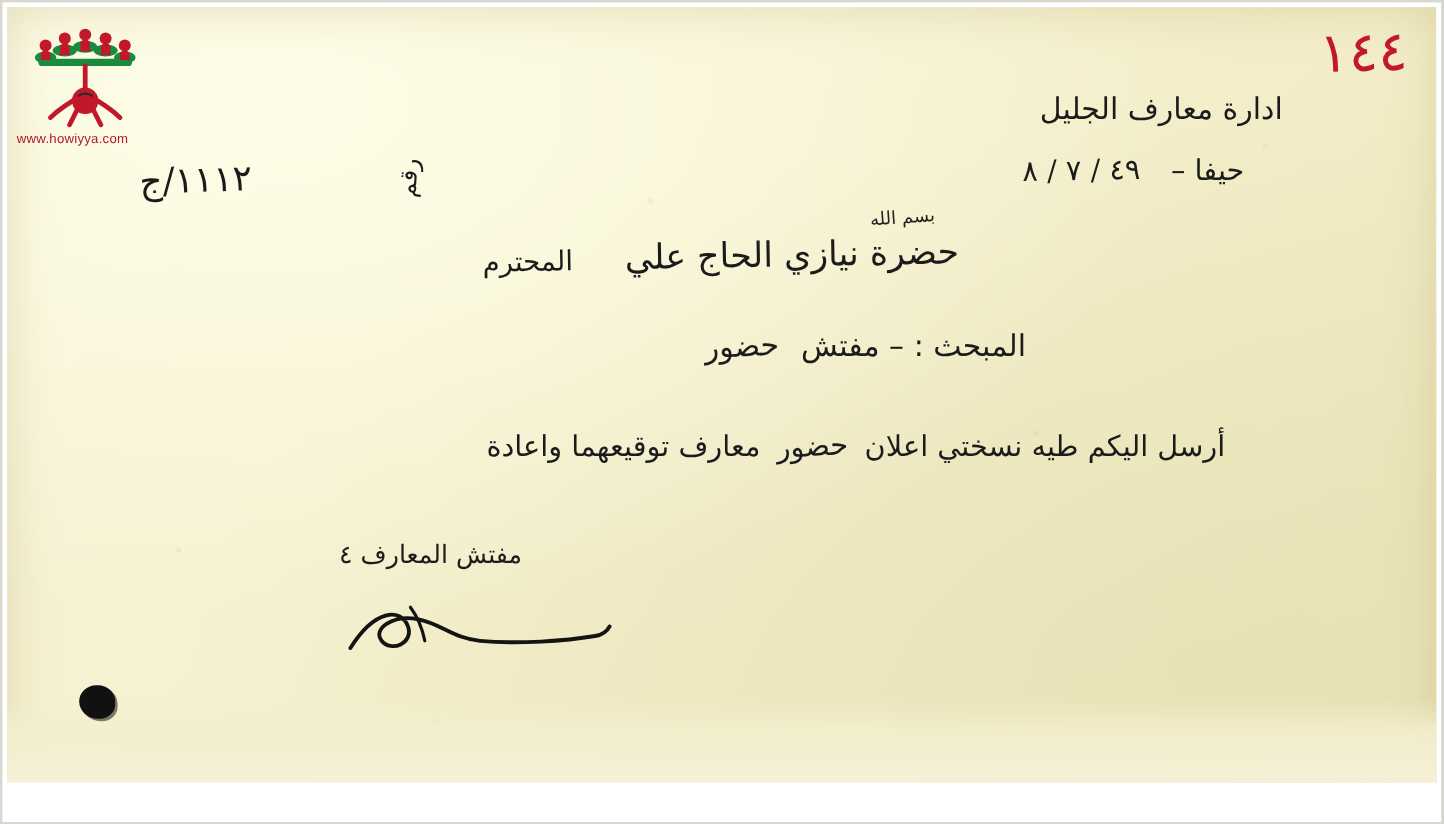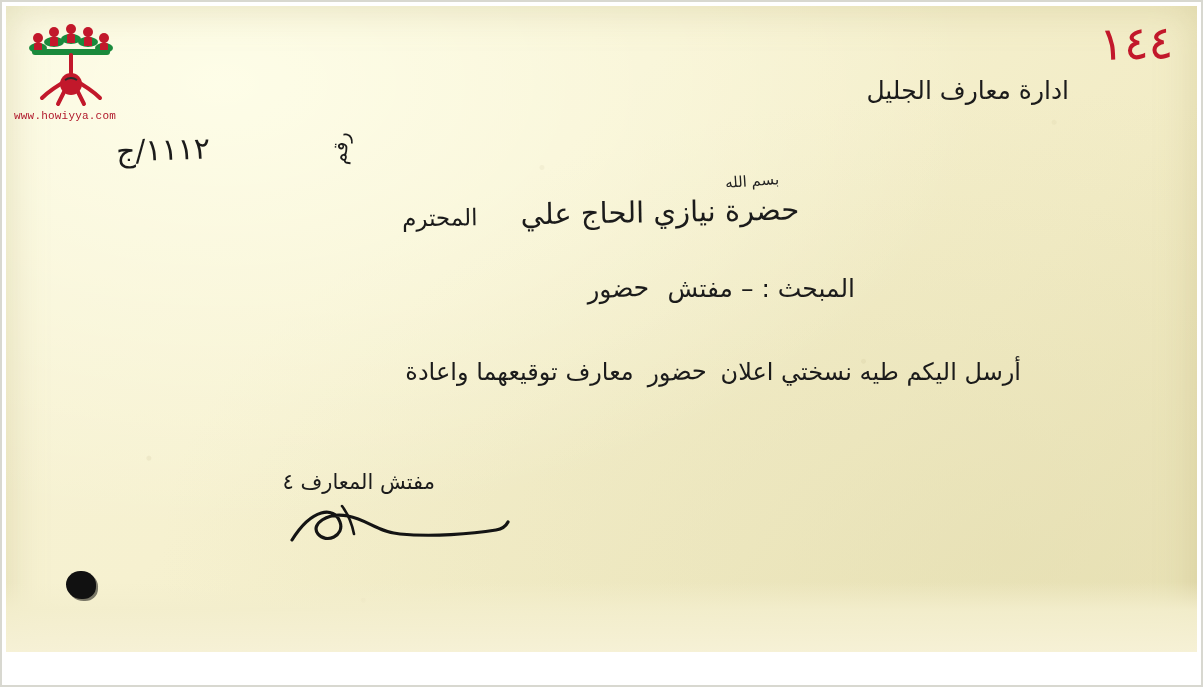--- a/index.html
+++ b/index.html
@@ -76,21 +76,21 @@
     height: 110px;
   }
   .logo svg { display: block; }
   .logo-url {
     position: absolute;
     left: 8px;
     top: 104px;
     font-size: 11px;
     color: #b0172a;
     letter-spacing: .2px;
-    font-family: Liberation Mono, monospace;
+    font-family: Liberation Sans, sans-serif;
   }
 
   
   .ar {
     position: absolute;
     direction: rtl;
     color: #1b1b1b;
     font-family: "DejaVu Sans", sans-serif;
     white-space: nowrap;
   }
@@ -186,21 +186,21 @@
   }
   .body2 {
     right: 224px;
     top: 404px;
     font-size: 24px;
     letter-spacing: .3px;
   }
 
   .signer-title {
     right: 762px;
-    top: 464px;
+    top: 444px;
     font-size: 21px;
     letter-spacing: .3px;
   }
 
   
   .signature {
     position: absolute;
     left: 276px;
     top: 494px;
     width: 240px;
@@ -225,20 +225,24 @@
 <div class="scan">
 
   <div class="paper">
 
     <div class="paper-bottom-edge"></div>
 
     <div class="folio">١٤٤</div>
 
     <div class="ar dept">ادارة معارف الجليل</div>
 
+    <div class="ar place-date">
+      <span>حيفا –</span>
+      <span class="date">٤٩ / ٧ / ٨</span>
+    </div>
 
     <div class="ar ref-label">رقم</div>
     <div class="ar ref-number">١١١٢/ج</div>
 
     <div class="ar basmala">بسم الله</div>
     <div class="ar addressee">
       <span>حضرة نيازي الحاج علي</span>
       <span class="hon">المحترم</span>
     </div>
 

